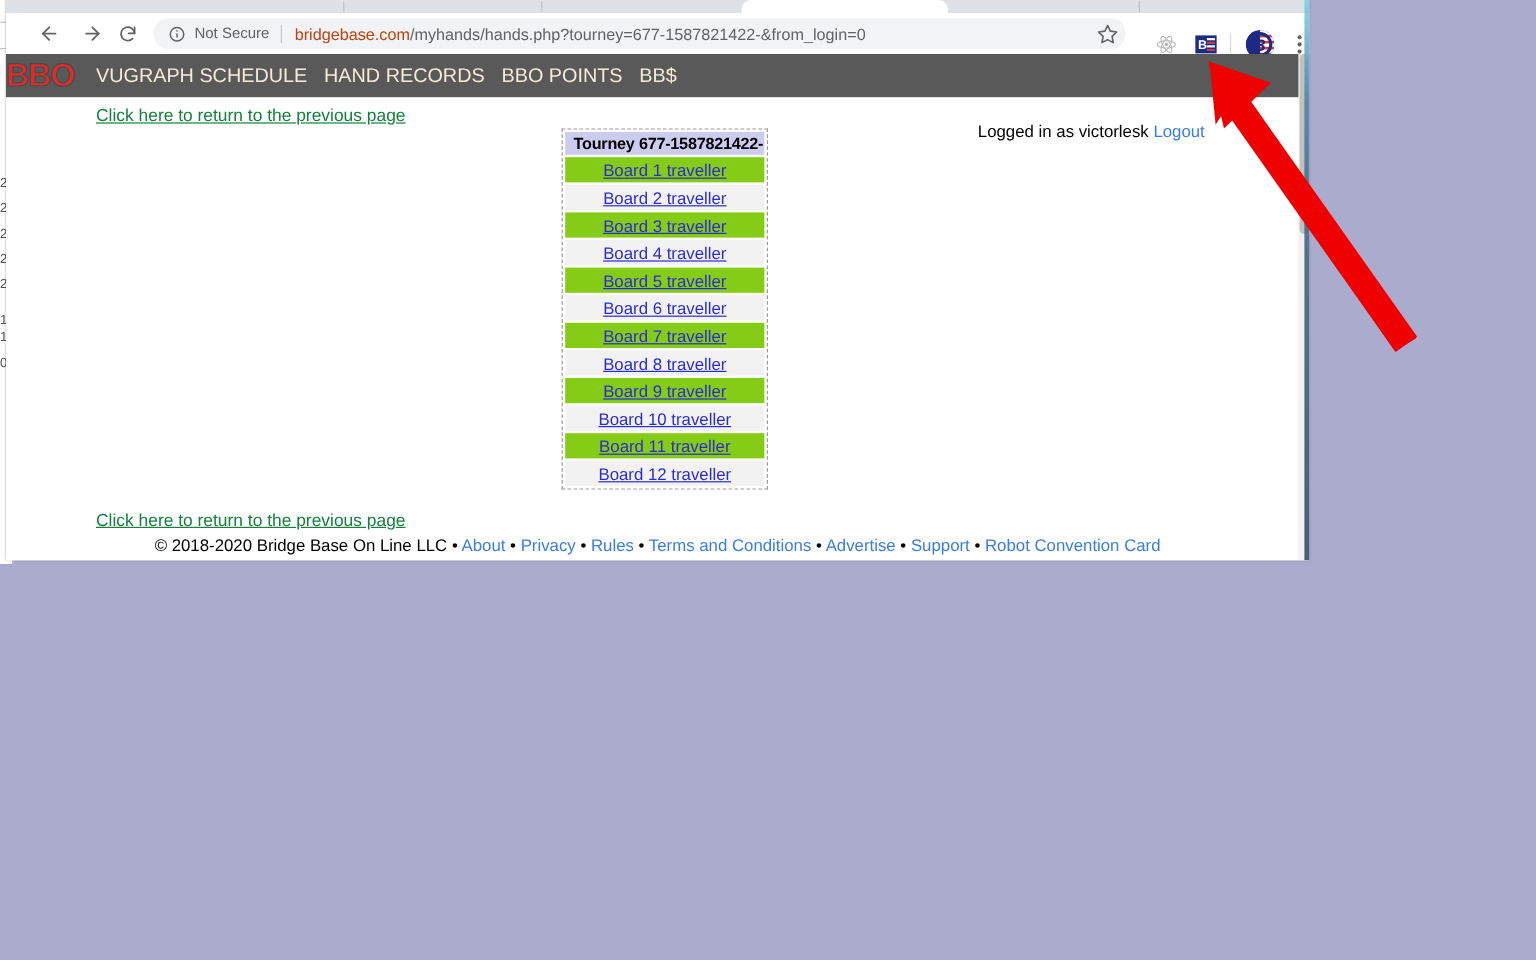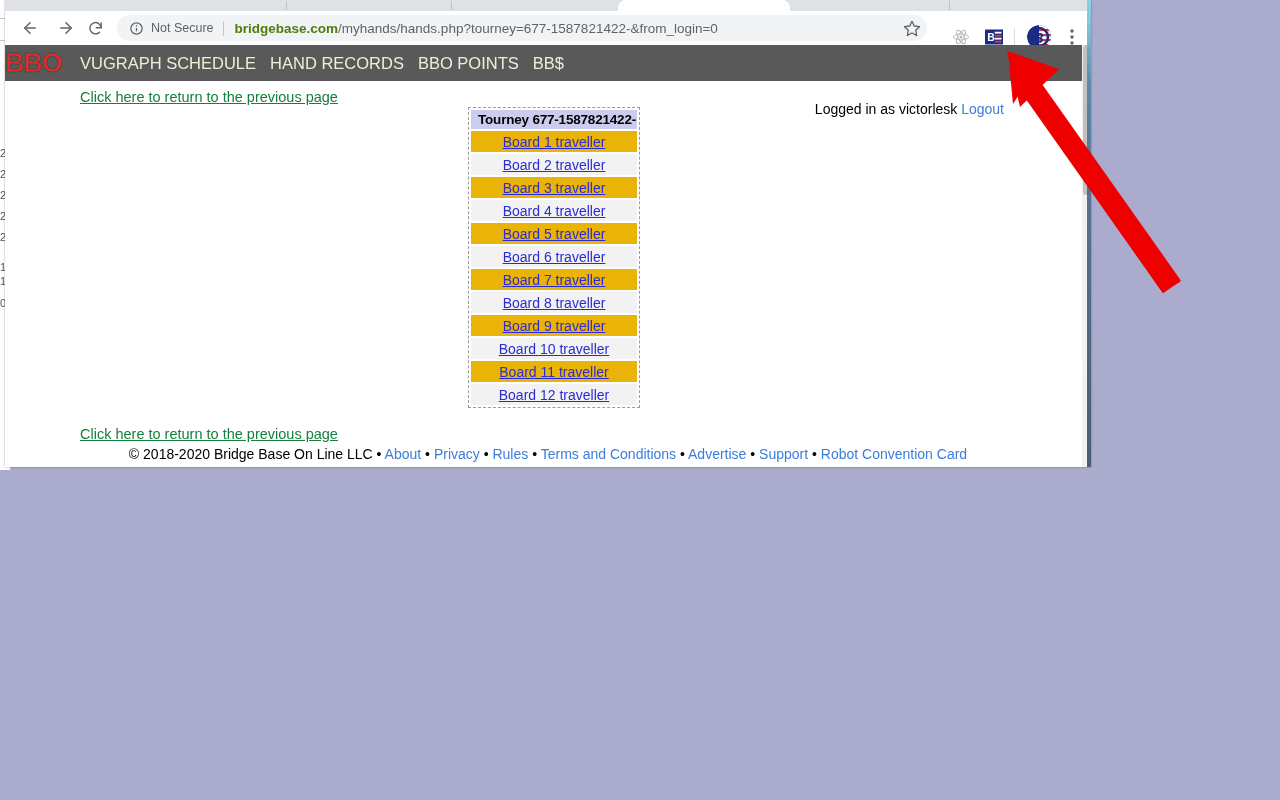--- a/index.html
+++ b/index.html
@@ -72,21 +72,21 @@
     top: 0;
     height: 11px;
     background: #ffffff;
     border-top-left-radius: 8px;
     border-top-right-radius: 8px;
   }
 
   
   #toolbar {
     position: absolute;
-    left: 0; top: 11px;
+    left: 11px; top: 11px;
     width: 1086px; height: 34px;
     background: #ffffff;
     border-bottom: 6px solid #6d28d9;
   }
   .nav-btn {
     position: absolute;
     top: 3px;
     width: 28px; height: 28px;
     display: flex; align-items: center; justify-content: center;
     border-radius: 50%;
@@ -124,21 +124,21 @@
     background: #c4c7c5;
     flex: 0 0 auto;
   }
   #url-wrap {
     margin-left: 11px;
     font-size: 13.5px;
     white-space: nowrap;
     overflow: hidden;
     color: #5f6368;
   }
-  #url-host { color: #4d7c0f; font-weight: bold; }
+  #url-host { color: #c2410c; }
   #star-btn {
     position: absolute;
     left: 898px; top: 8px;
     width: 18px; height: 18px;
     color: #5f6368;
   }
 
   .ext-icon {
     position: absolute;
     top: 17px;
@@ -249,21 +249,21 @@
     padding: 2px 1px 2px 7px;
     white-space: nowrap;
     letter-spacing: -.2px;
   }
   #traveller-table .board-row {
     height: 21px;
     text-align: center;
     font-size: 14px;
     padding: 0;
   }
-  #traveller-table .board-row.odd  { background: #eab308; }
+  #traveller-table .board-row.odd  { background: #84cc16; }
   #traveller-table .board-row.even { background: #f2f2f2; }
   #traveller-table .board-row a {
     color: #2b2bd4;
     text-decoration: underline;
     font-size: 14px;
   }
 
   #return-bottom {
     position: absolute;
     left: 75px; top: 345px;

